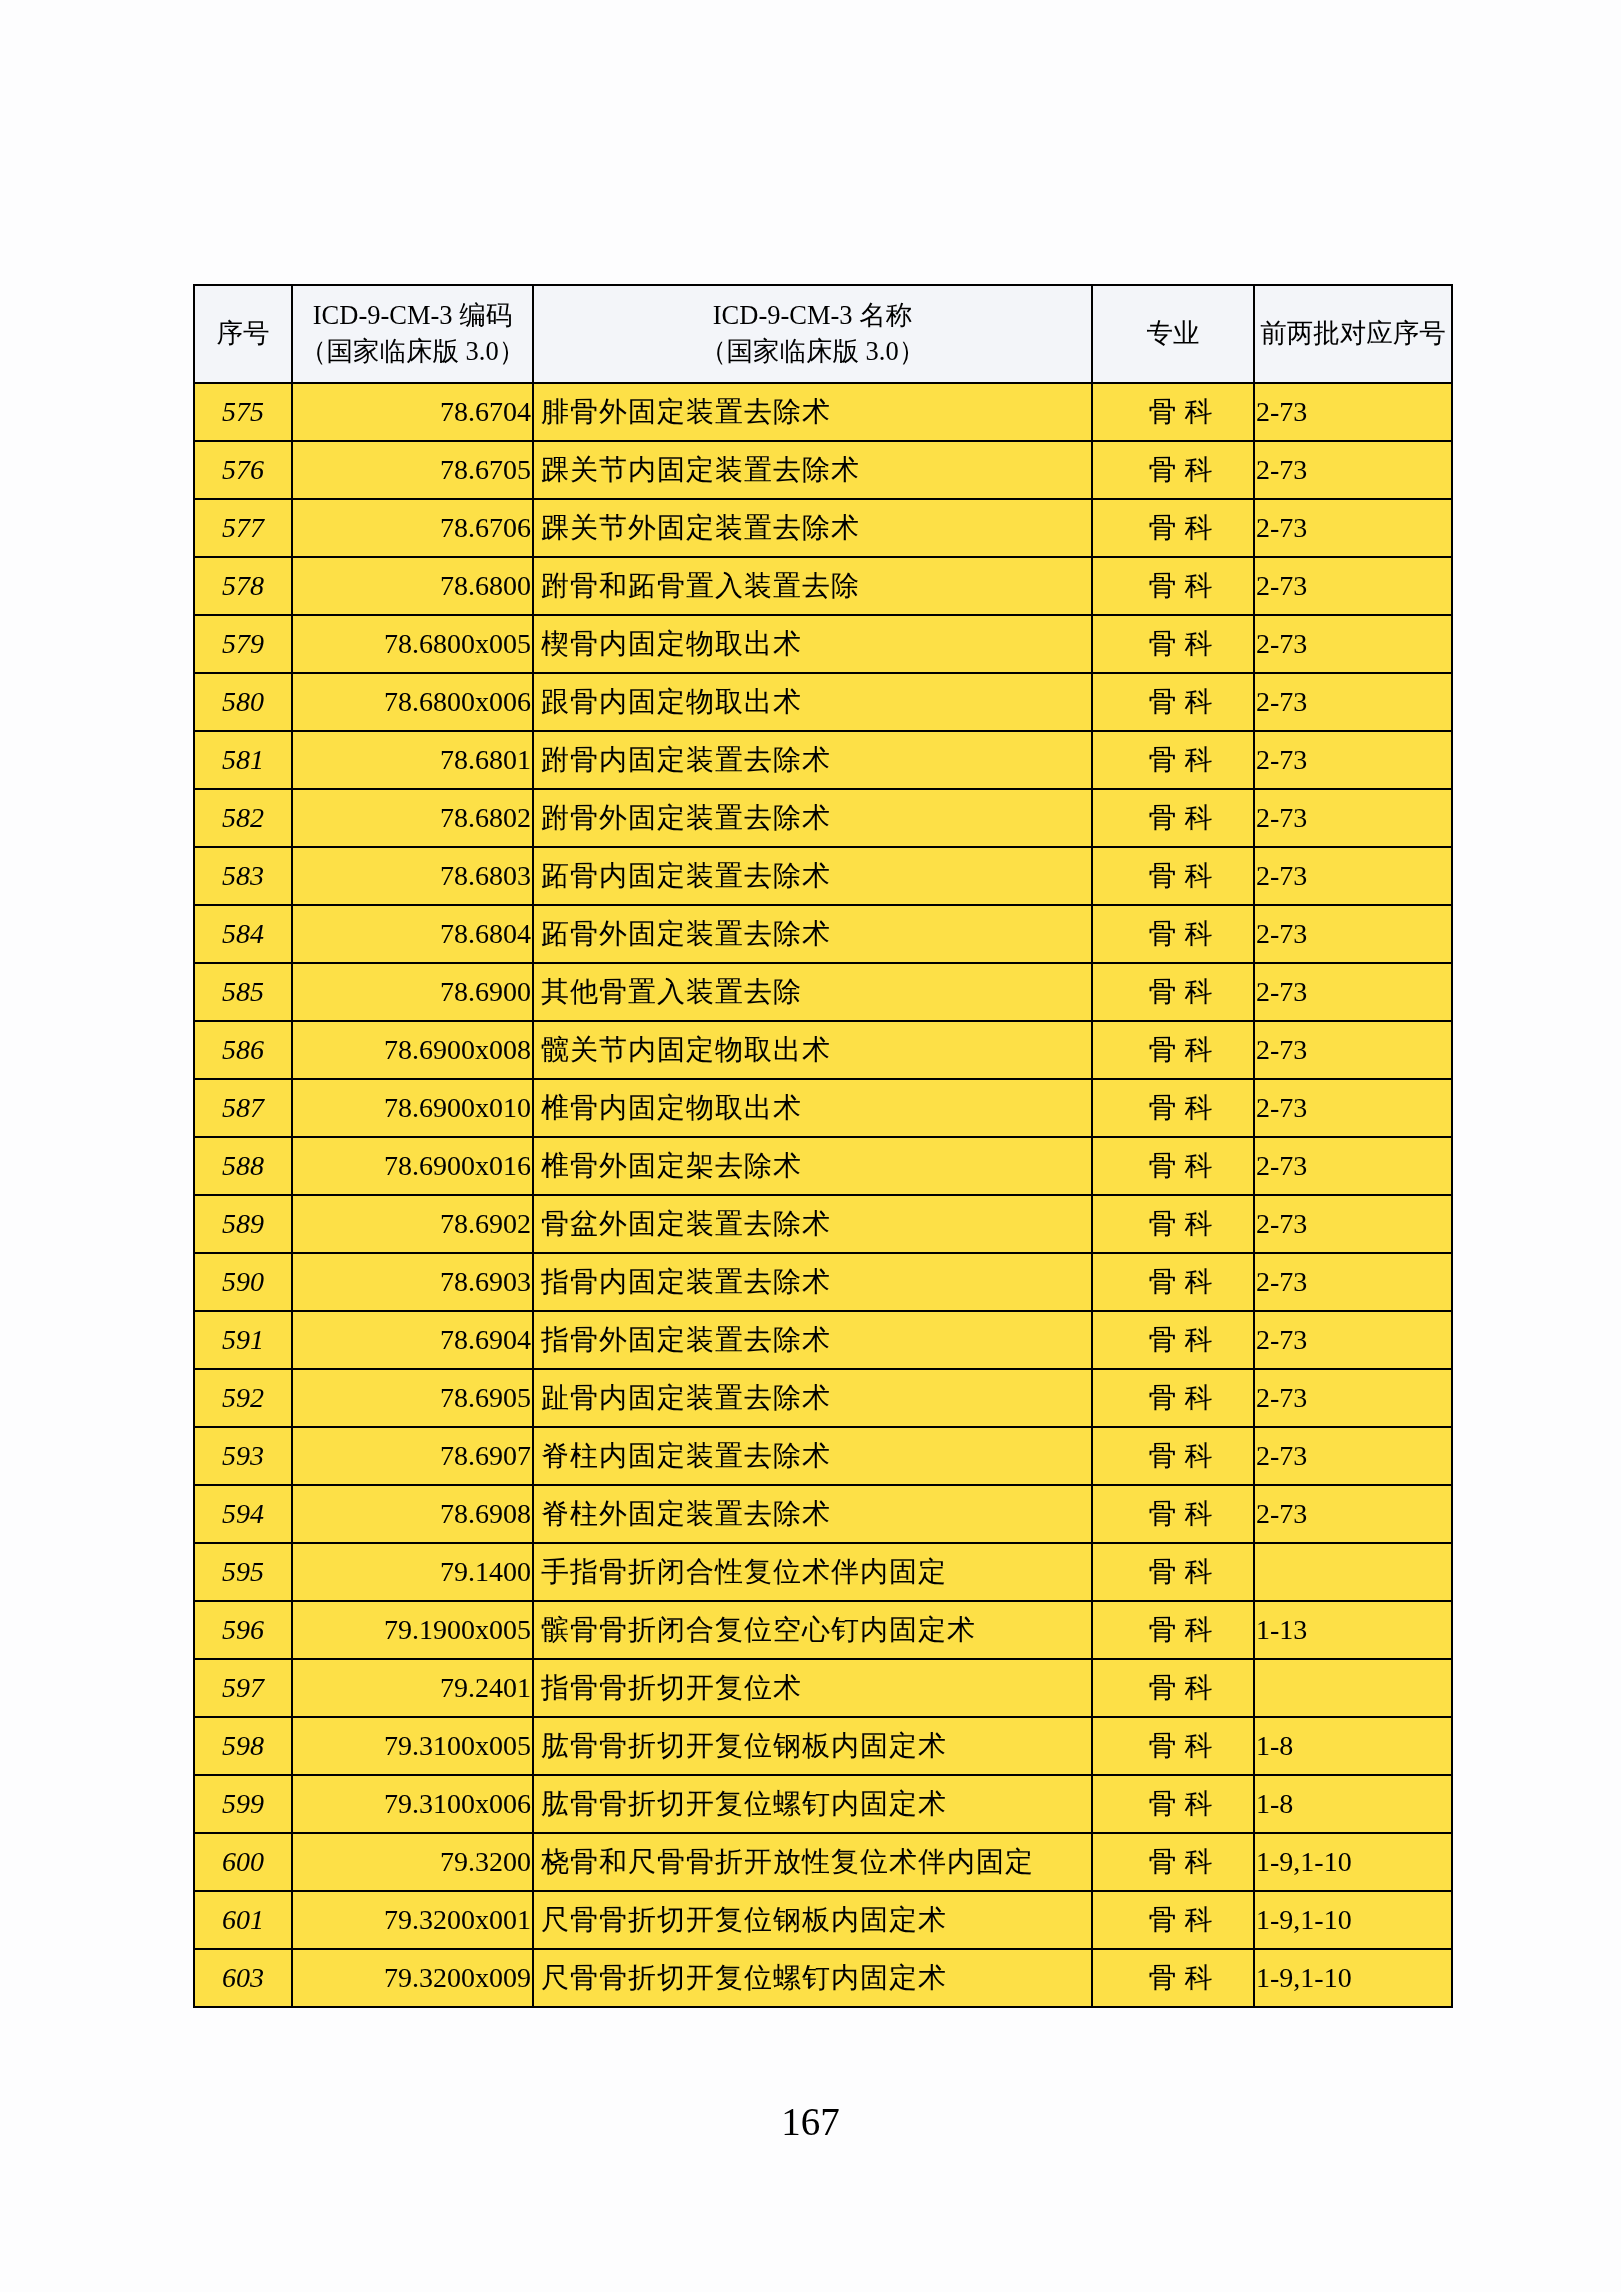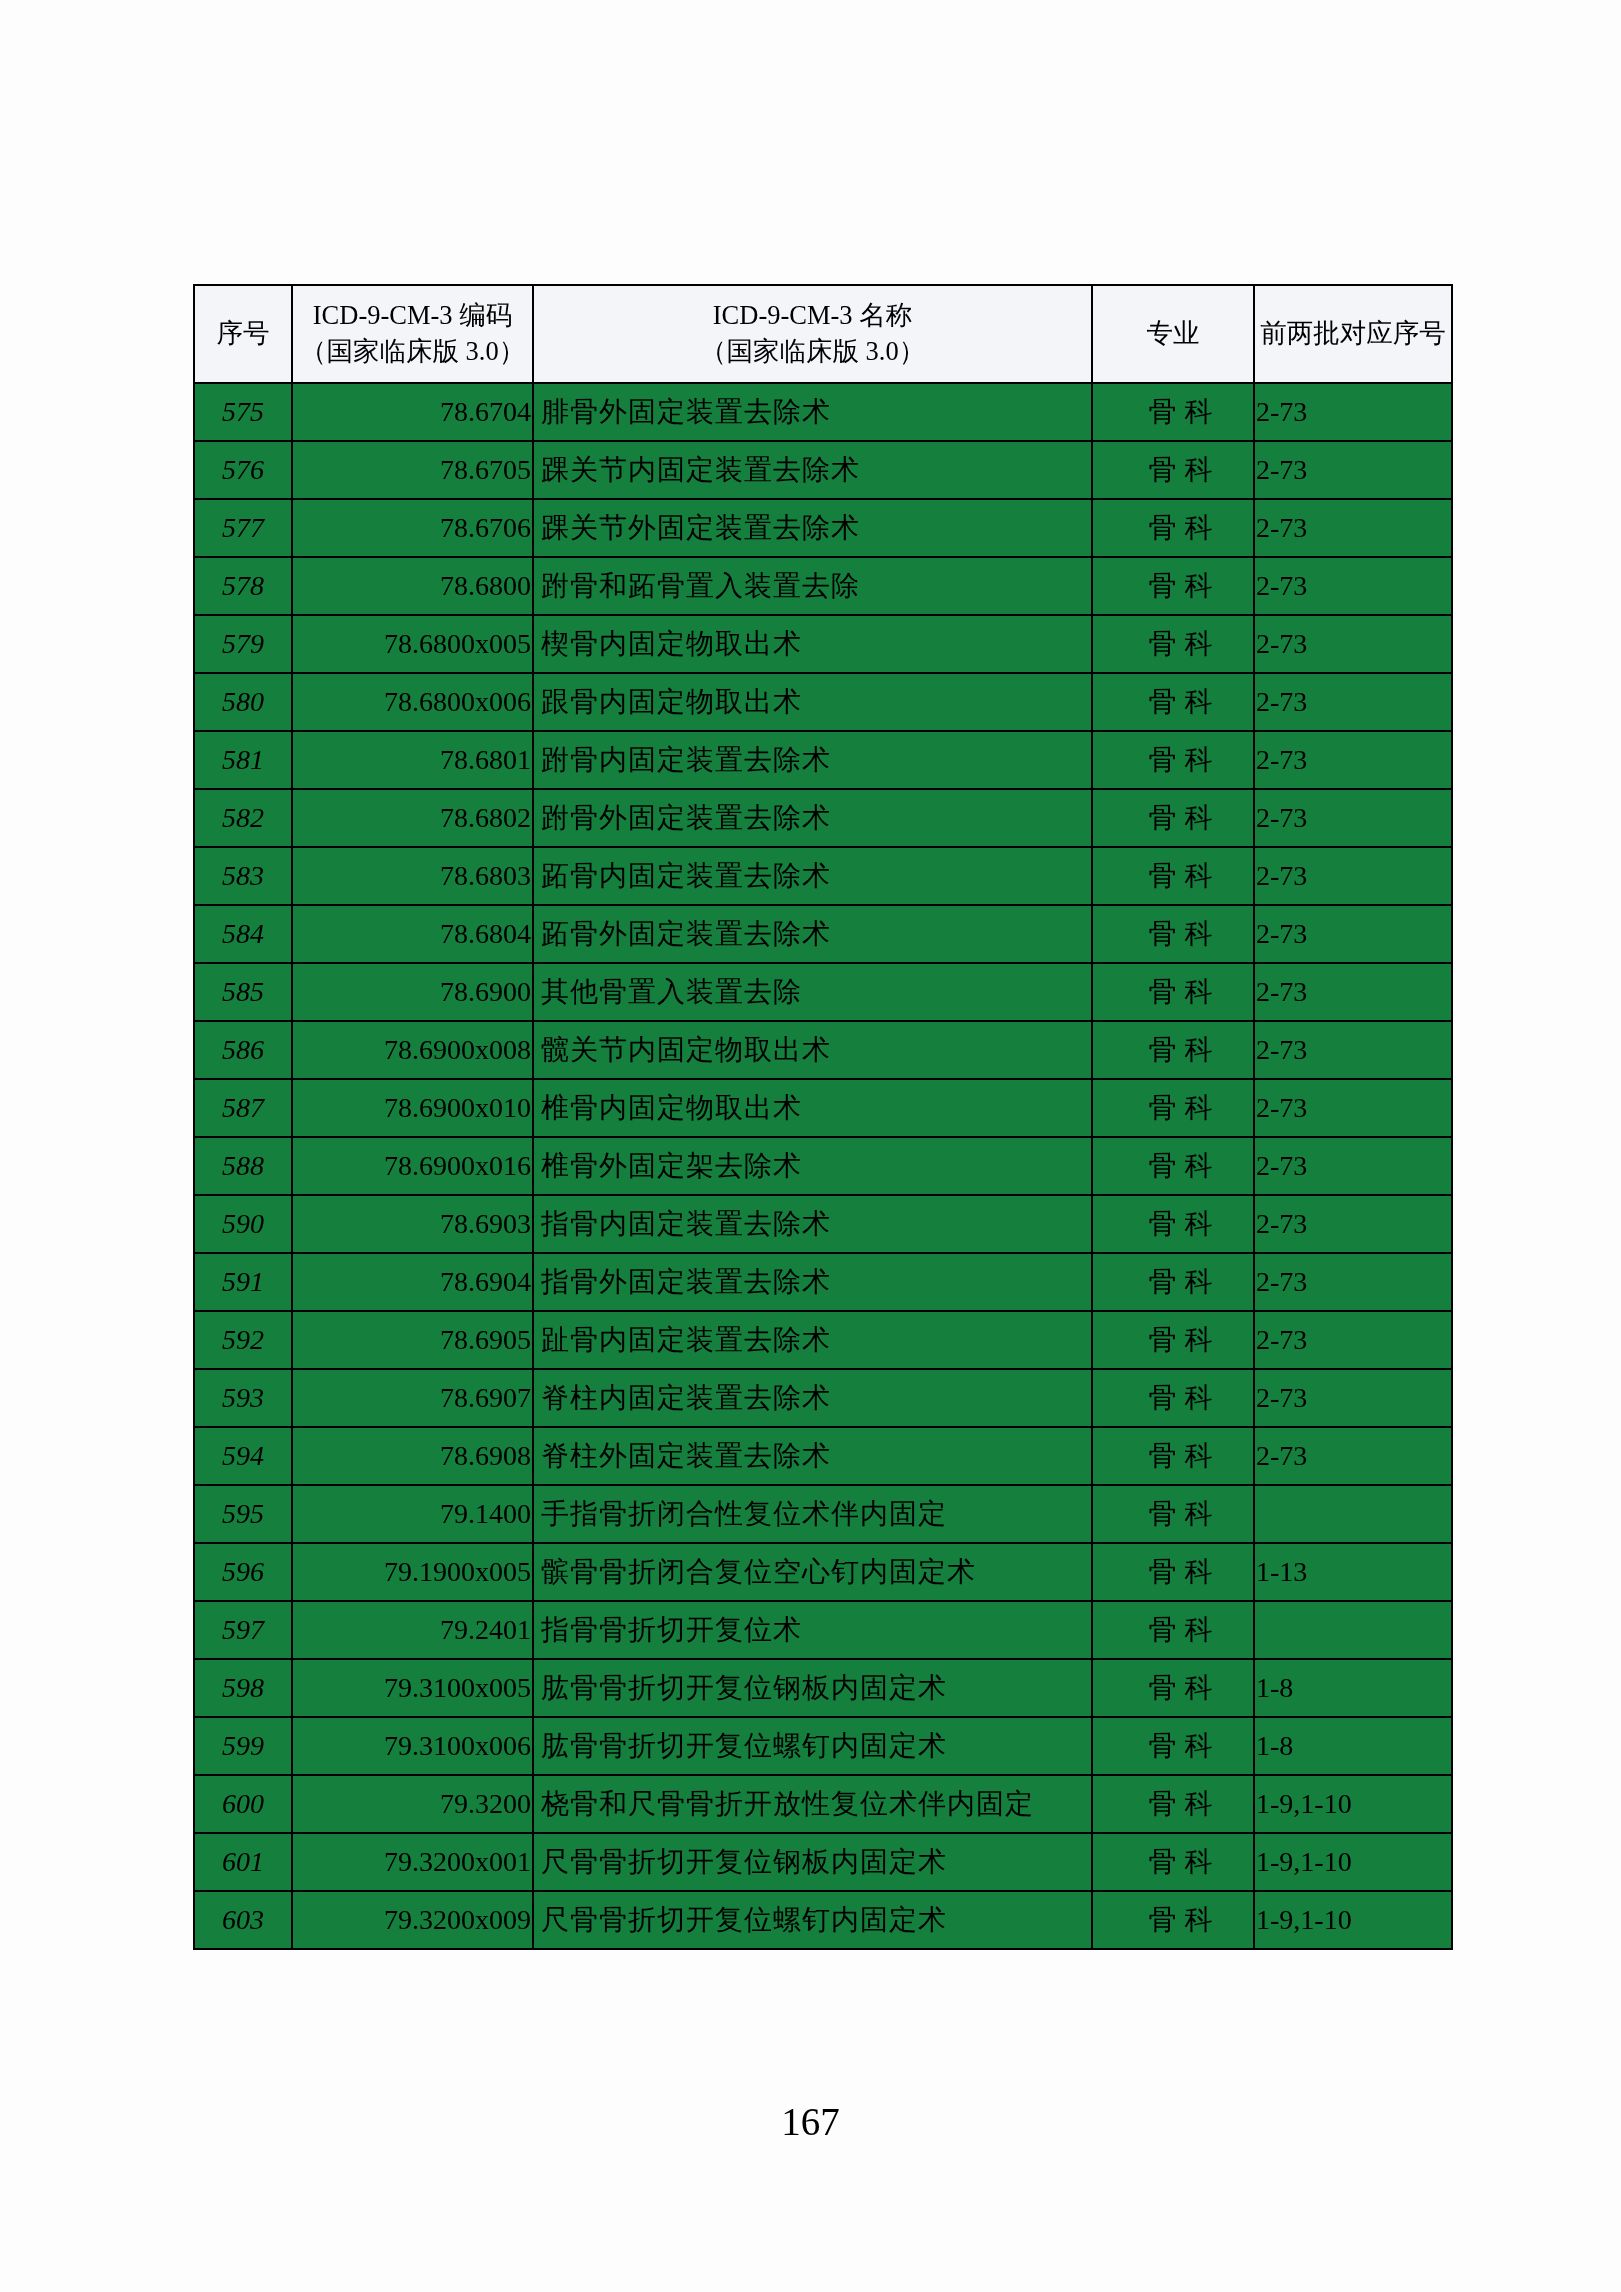--- a/index.html
+++ b/index.html
@@ -17,21 +17,21 @@
   .table-wrap {
     position: absolute;
     left: 193px;
     top: 284px;
   }
   table.icd {
     border-collapse: collapse;
     table-layout: fixed;
     width: 1258px;
     border: 2.9px solid #000;
-    background: #15803d;
+    background: #fde047;
   }
   table.icd col.w-seq  { width: 98px; }
   table.icd col.w-code { width: 241px; }
   table.icd col.w-name { width: 559px; }
   table.icd col.w-spec { width: 162px; }
   table.icd col.w-prev { width: 198px; }
   table.icd th, table.icd td {
     border: 2px solid #000;
     overflow: hidden;
     white-space: nowrap;
@@ -193,20 +193,27 @@
     <td class="c-prev">2-73</td>
   </tr>
         <tr>
     <td class="c-seq">588</td>
     <td class="c-code">78.6900x016</td>
     <td class="c-name">椎骨外固定架去除术</td>
     <td class="c-spec">骨科</td>
     <td class="c-prev">2-73</td>
   </tr>
         <tr>
+    <td class="c-seq">589</td>
+    <td class="c-code">78.6902</td>
+    <td class="c-name">骨盆外固定装置去除术</td>
+    <td class="c-spec">骨科</td>
+    <td class="c-prev">2-73</td>
+  </tr>
+        <tr>
     <td class="c-seq">590</td>
     <td class="c-code">78.6903</td>
     <td class="c-name">指骨内固定装置去除术</td>
     <td class="c-spec">骨科</td>
     <td class="c-prev">2-73</td>
   </tr>
         <tr>
     <td class="c-seq">591</td>
     <td class="c-code">78.6904</td>
     <td class="c-name">指骨外固定装置去除术</td>

